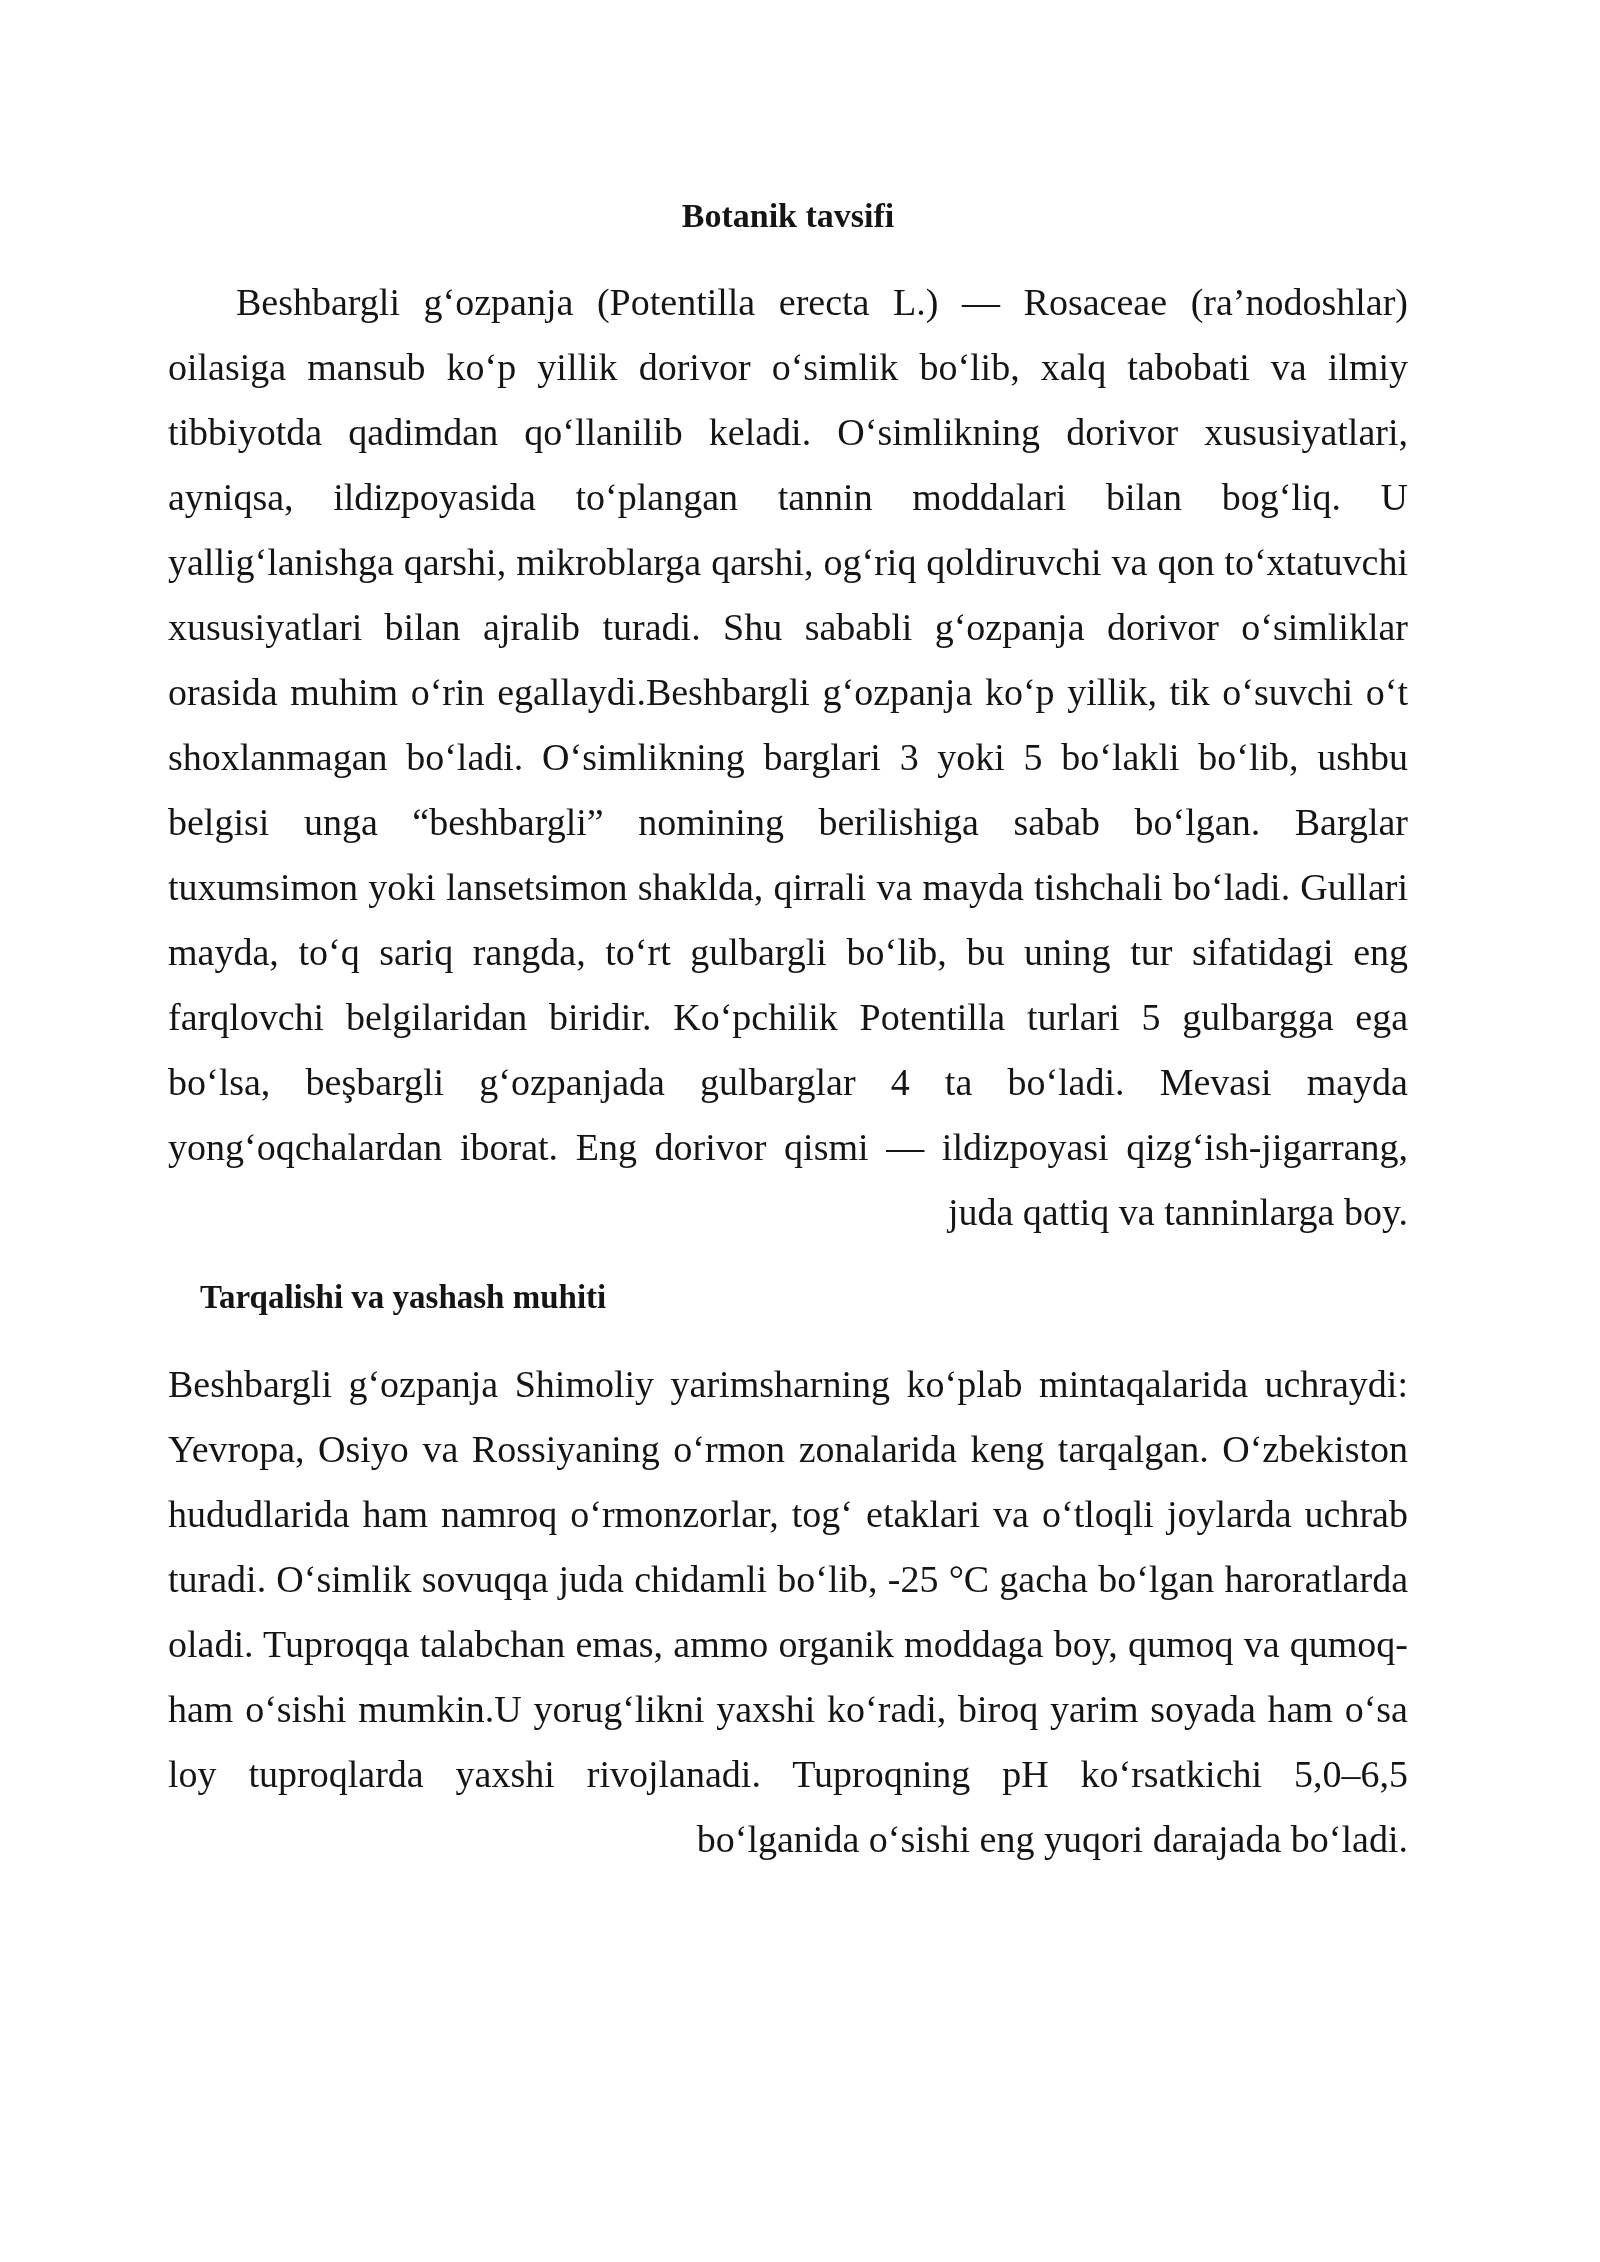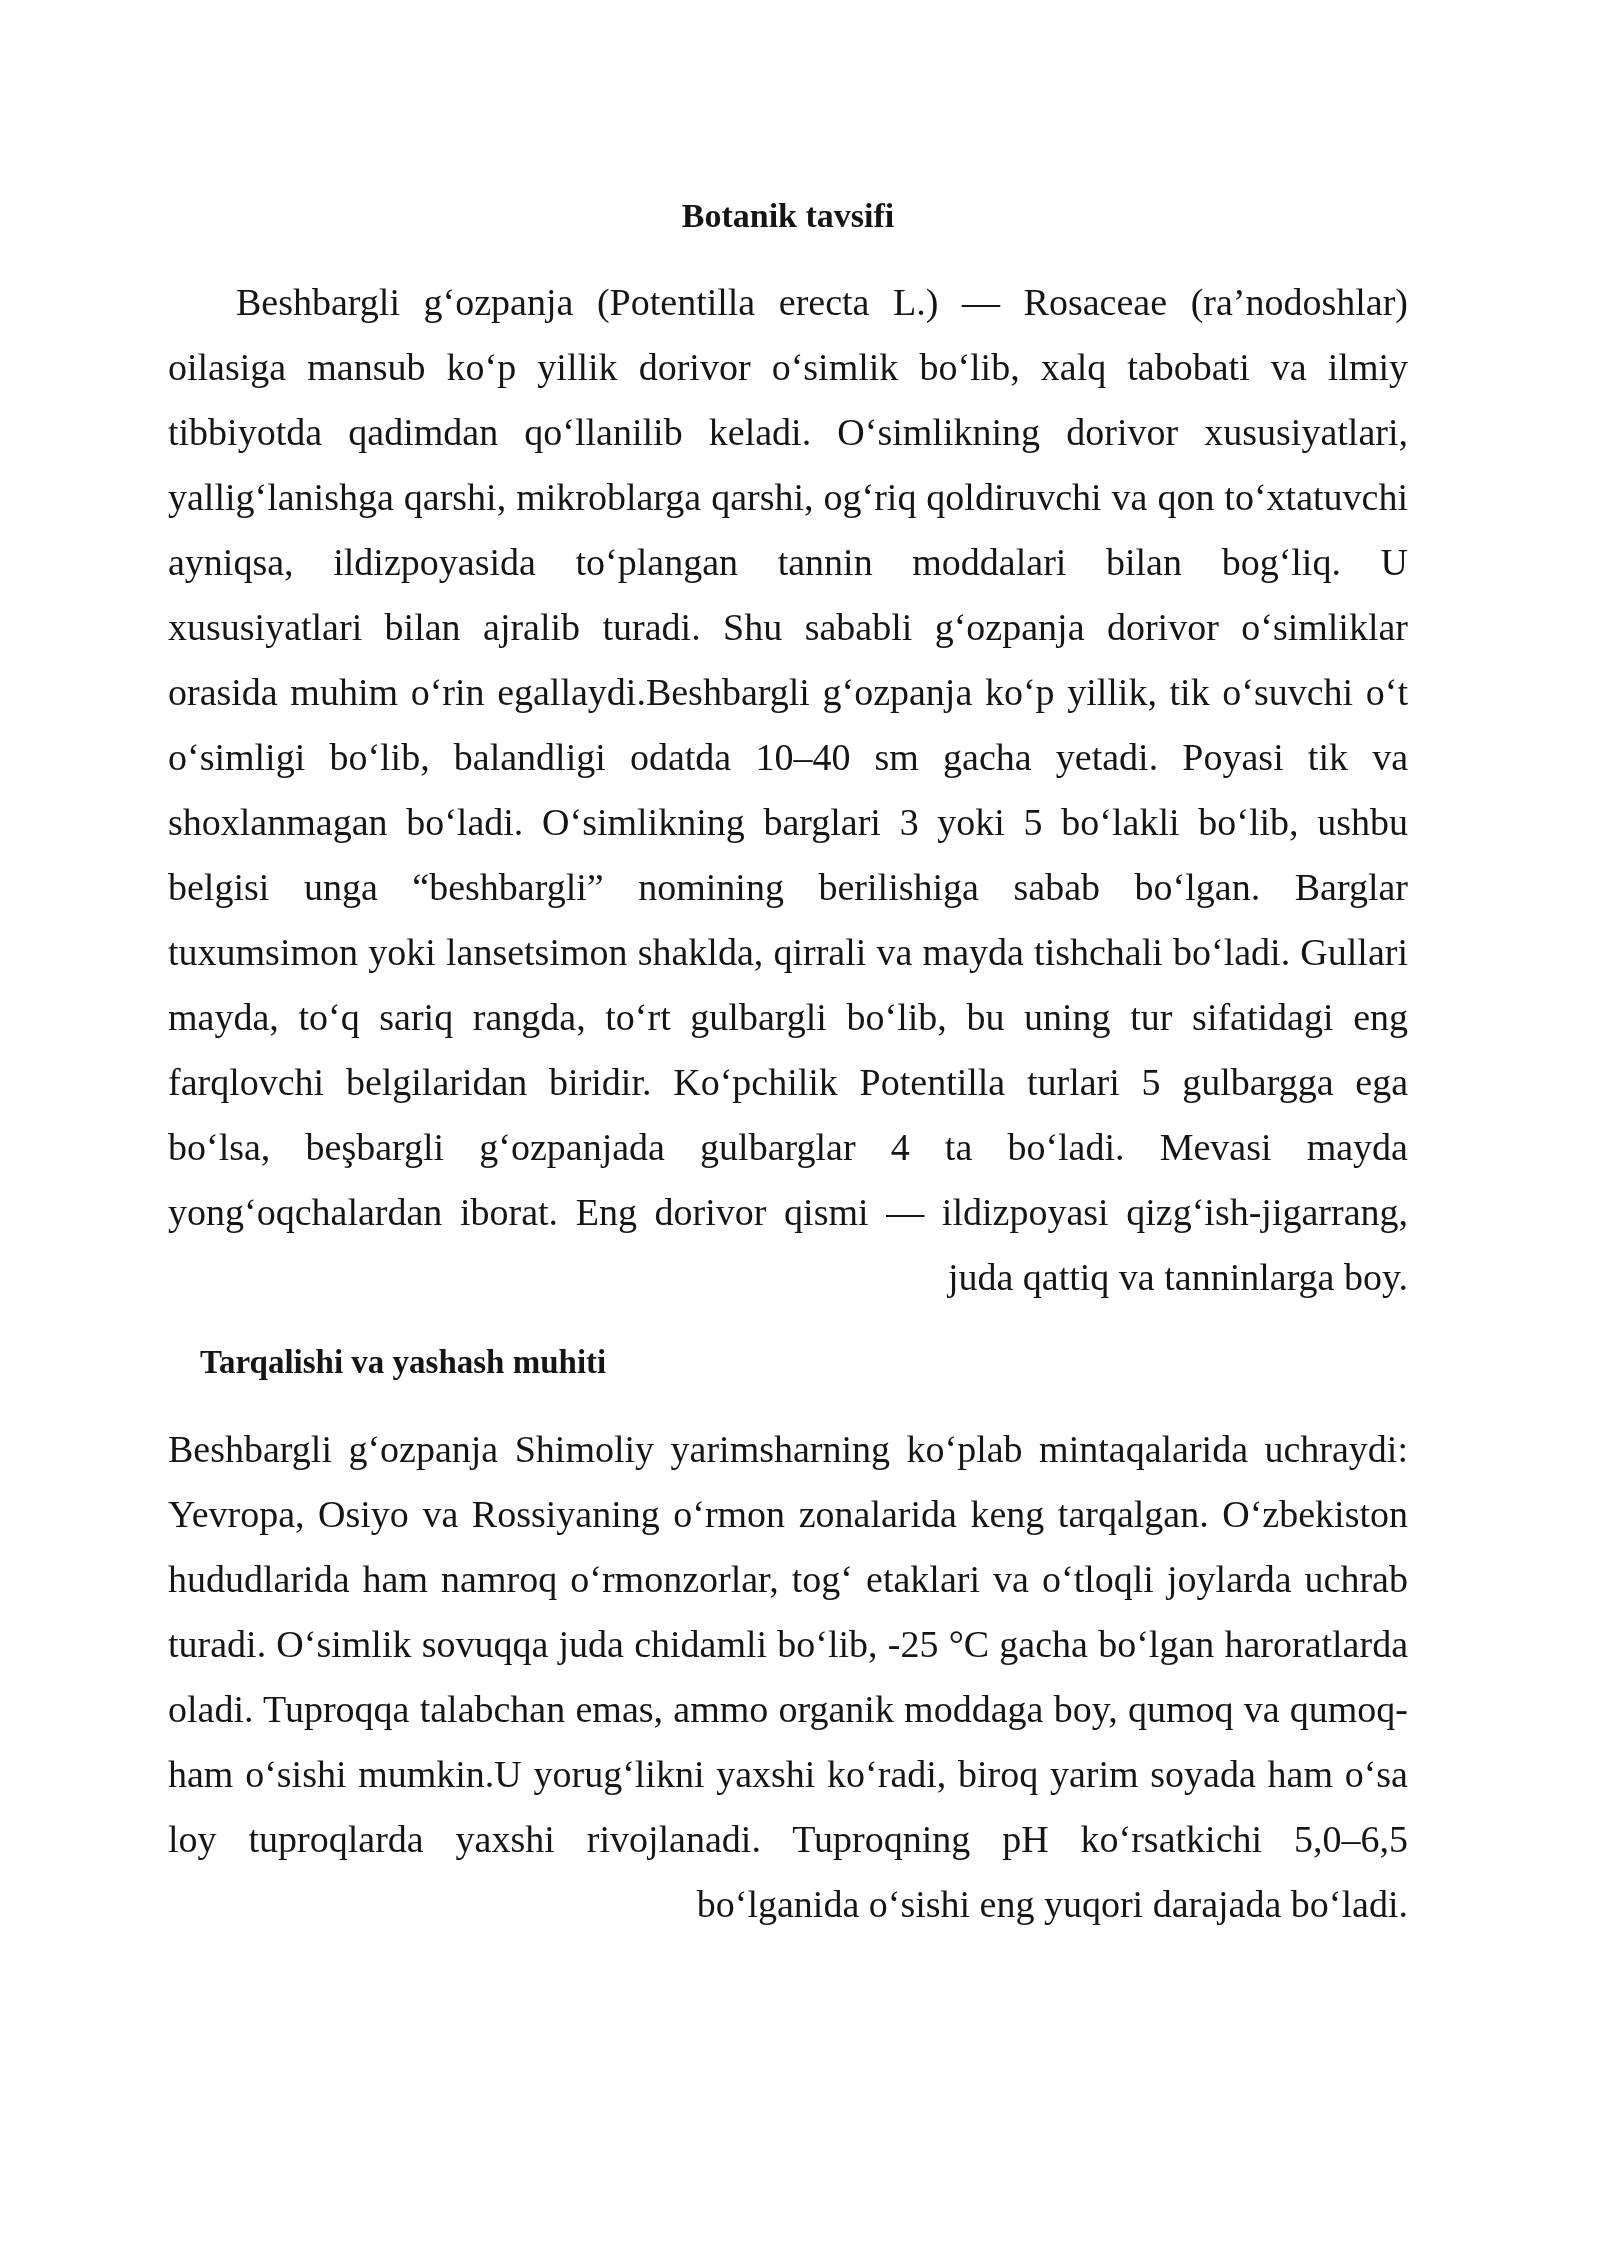--- a/index.html
+++ b/index.html
@@ -74,25 +74,24 @@
 <body>
 
 <div class="page">
   <div class="content">
     <div class="doc-title">Botanik tavsifi</div>
     <div>
         <div class="paragraph">
           <div class="line indent">Beshbargli gʻozpanja (Potentilla erecta L.) — Rosaceae (raʼnodoshlar)</div>
           <div class="line">oilasiga mansub koʻp yillik dorivor oʻsimlik boʻlib, xalq tabobati va ilmiy</div>
           <div class="line">tibbiyotda qadimdan qoʻllanilib keladi. Oʻsimlikning dorivor xususiyatlari,</div>
+          <div class="line">ayniqsa, ildizpoyasida toʻplangan tannin moddalari bilan bogʻliq. U</div>
           <div class="line">yalligʻlanishga qarshi, mikroblarga qarshi, ogʻriq qoldiruvchi va qon toʻxtatuvchi</div>
-          <div class="line">ayniqsa, ildizpoyasida toʻplangan tannin moddalari bilan bogʻliq. U</div>
           <div class="line">xususiyatlari bilan ajralib turadi. Shu sababli gʻozpanja dorivor oʻsimliklar</div>
           <div class="line">orasida muhim oʻrin egallaydi.Beshbargli gʻozpanja koʻp yillik, tik oʻsuvchi oʻt</div>
-          <div class="line">oʻsimligi boʻlib, balandligi odatda 10–40 sm gacha yetadi. Poyasi tik va</div>
           <div class="line">shoxlanmagan boʻladi. Oʻsimlikning barglari 3 yoki 5 boʻlakli boʻlib, ushbu</div>
           <div class="line">belgisi unga “beshbargli” nomining berilishiga sabab boʻlgan. Barglar</div>
           <div class="line">tuxumsimon yoki lansetsimon shaklda, qirrali va mayda tishchali boʻladi. Gullari</div>
           <div class="line">mayda, toʻq sariq rangda, toʻrt gulbargli boʻlib, bu uning tur sifatidagi eng muhim</div>
           <div class="line">farqlovchi belgilaridan biridir. Koʻpchilik Potentilla turlari 5 gulbargga ega</div>
           <div class="line">boʻlsa, beşbargli gʻozpanjada gulbarglar 4 ta boʻladi. Mevasi mayda</div>
           <div class="line">yongʻoqchalardan iborat. Eng dorivor qismi — ildizpoyasi qizgʻish-jigarrang,</div>
           <div class="line last">juda qattiq va tanninlarga boy.</div>
         </div>
         <div class="subheading">Tarqalishi va yashash muhiti</div>

